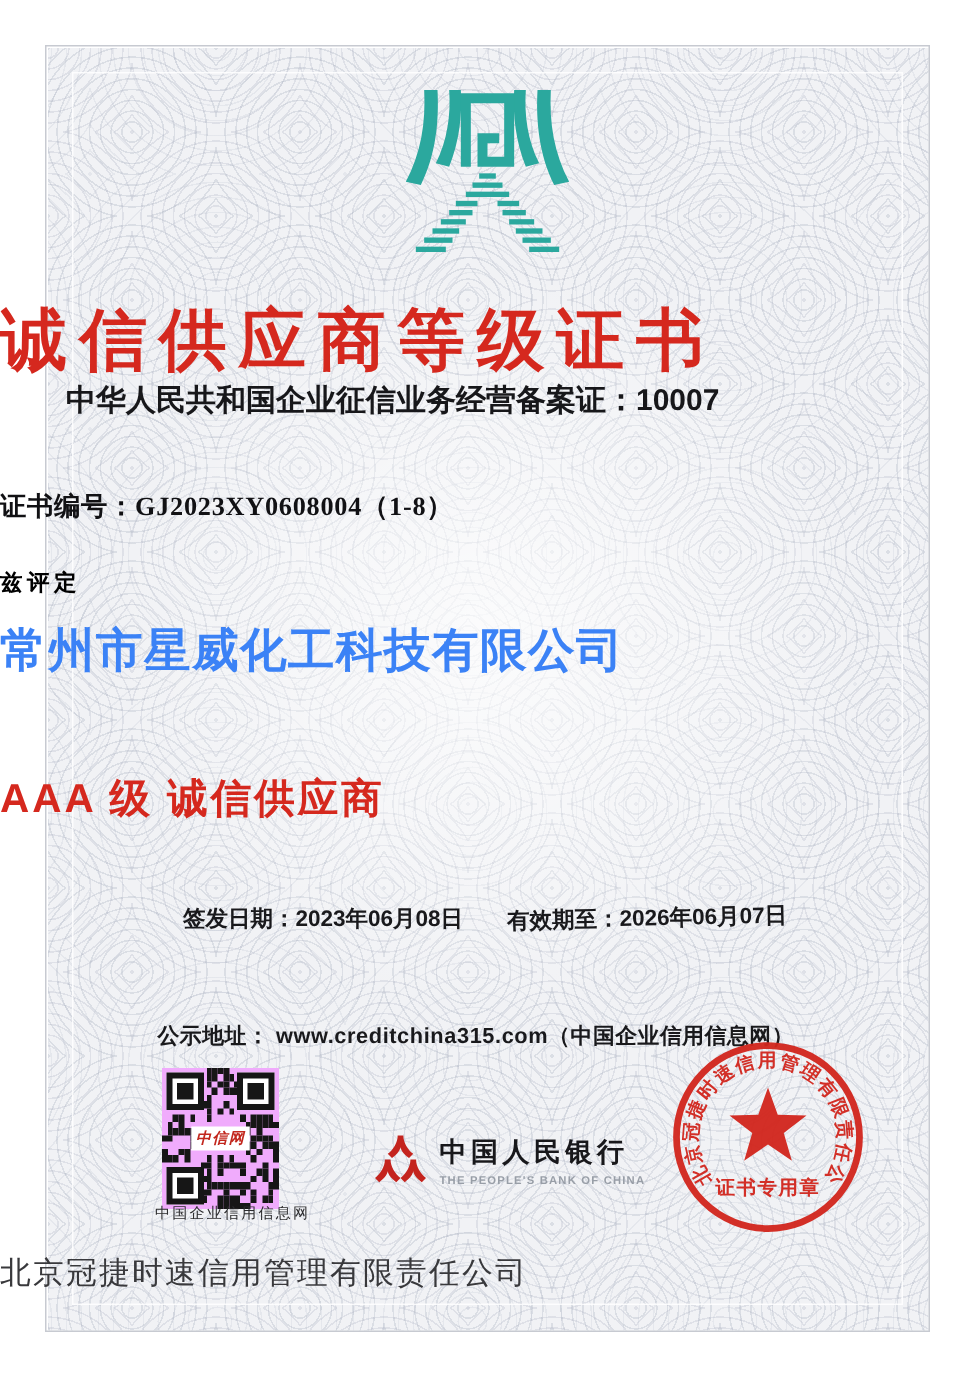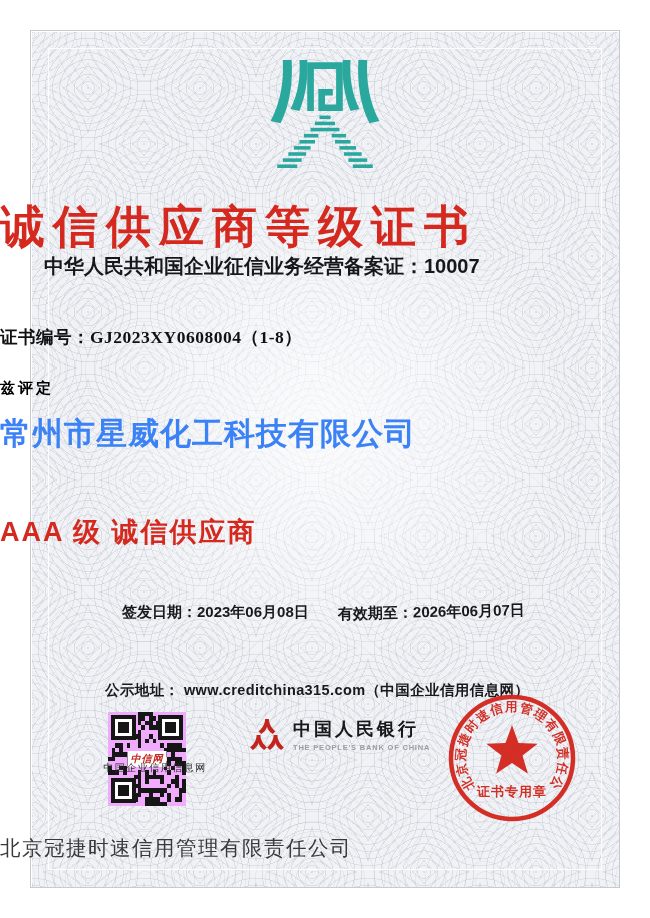--- a/index.html
+++ b/index.html
@@ -39,24 +39,24 @@
 
   .qr{top:712px;left:108px;width:78px;height:94px;background:#f0abfc;box-sizing:border-box;padding:0;}
   .qr-grid{position:relative;width:100%;height:100%;display:grid;grid-template-columns:repeat(21,1fr);grid-template-rows:repeat(21,1fr);}
   .qr-grid div.on{background:#161616;}
   .finder{position:absolute;width:25px;height:25px;border:4px solid #161616;box-sizing:border-box;background:#fff;}
   .finder::after{content:"";position:absolute;inset:3px;background:#161616;}
   .f-tl{top:3px;left:3px;}.f-tr{top:3px;right:3px;}.f-bl{bottom:3px;left:3px;}
   .qr-center{position:absolute;top:50%;left:50%;transform:translate(-50%,-50%);
     background:#fff;padding:1px 3px;font-family:"Liberation Serif",serif;font-style:italic;
     font-weight:bold;font-size:10px;color:#c2271d;letter-spacing:1px;white-space:nowrap;}
-  .qr-caption{top:761px;left:96px;width:118px;text-align:center;font-size:10px;color:#2c2c2e;letter-spacing:1.5px;}
+  .qr-caption{top:802px;left:96px;width:118px;text-align:center;font-size:10px;color:#2c2c2e;letter-spacing:1.5px;}
 
   .reg-heading{top:722px;font-size:15px;font-weight:bold;color:#1a1a1d;letter-spacing:1px;}
-  .bank{top:717px;left:250px;display:flex;gap:9px;}
+  .bank{top:755px;left:250px;display:flex;align-items:center;gap:9px;}
   .bank-names{display:flex;flex-direction:column;}
   .bank-cn{font-family:"Liberation Serif",serif;font-weight:bold;font-size:18px;color:#18181b;letter-spacing:3px;}
   .bank-en{font-size:7.5px;font-weight:bold;color:#989ea7;letter-spacing:.8px;margin-top:2px;}
 
   .seal{top:688px;left:442px;width:140px;height:140px;opacity:.95;}
   .footer-name{top:834px;font-size:20.5px;font-weight:500;color:#39393c;letter-spacing:1.5px;}
 </style>
 </head>
 <body>
 

